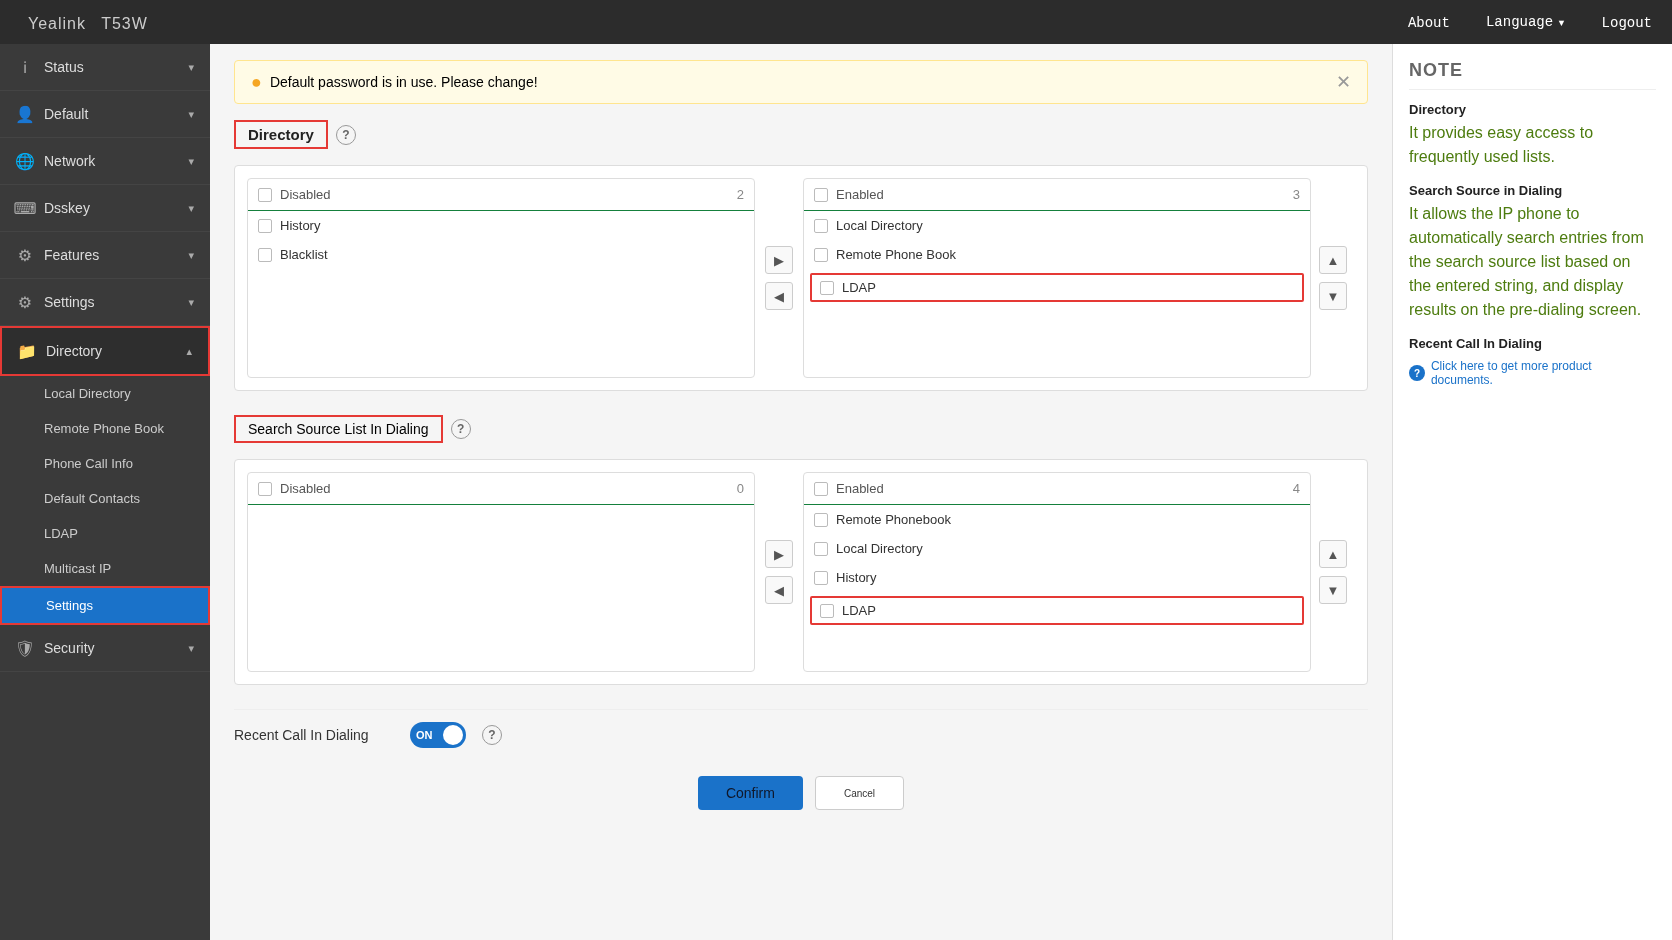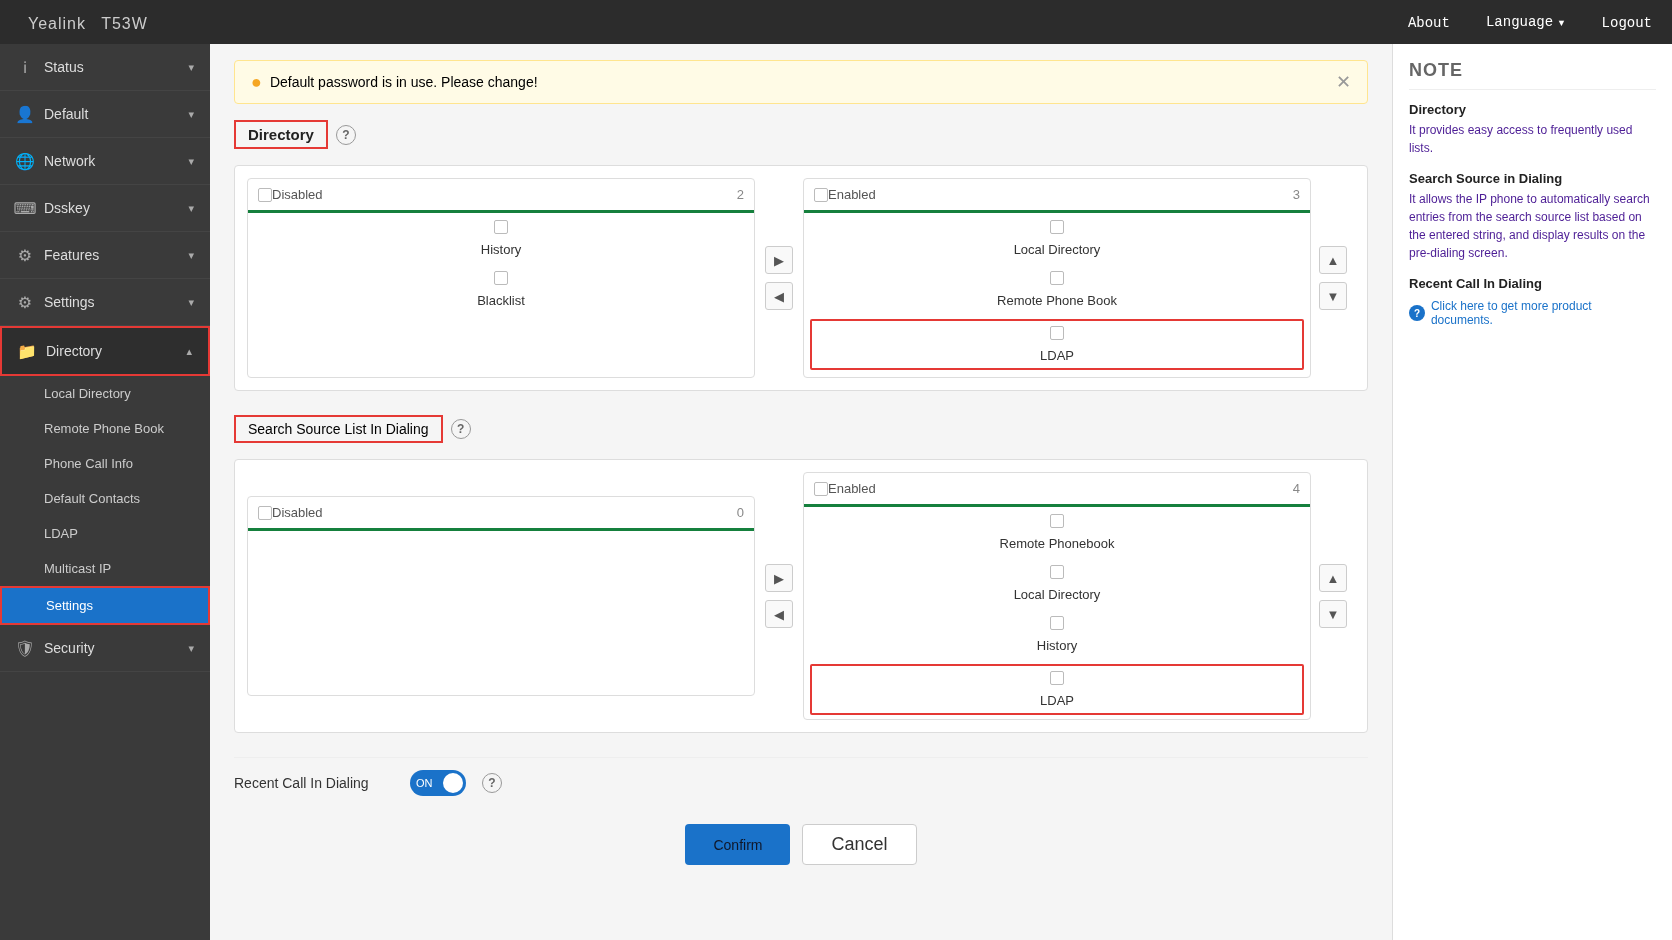--- a/index.html
+++ b/index.html
@@ -170,38 +170,37 @@
     .list-box {
       flex: 1;
       border: 1px solid #ddd;
       border-radius: 4px;
       min-height: 200px;
     }
     .list-box-header {
       display: flex;
       align-items: center;
       padding: 8px 10px;
-      border-bottom: 3px solid #15803d;
-      gap: 0;
+      border-bottom: 1px solid #15803d;
+      gap: 8px;
       font-size: 13px;
       color: #555;
       text-align: right;
     }
     .list-box-header .count {
       margin-left: auto;
       color: #888;
     }
     .list-box-item {
       display: flex;
       align-items: center;
       gap: 8px;
       padding: 7px 10px;
       font-size: 13px;
       color: #333;
-      flex-direction: column;
     }
     .list-box-item.ldap-highlighted {
       border: 2px solid #e53935;
       margin: 4px 6px;
       border-radius: 2px;
       padding: 5px 8px;
     }
     .transfer-btns {
       display: flex;
       flex-direction: column;
@@ -239,21 +238,21 @@
       position: absolute;
       inset: 0;
       border-radius: 13px;
       background: #1a72c9;
       cursor: pointer;
     }
     .toggle-label-on {
       position: absolute;
       left: 6px; top: 50%;
       transform: translateY(-50%);
-      color: #fff; font-size: 11px; font-weight: normal;
+      color: #fff; font-size: 11px; font-weight: bold;
     }
     .toggle-thumb {
       position: absolute;
       right: 3px; top: 3px;
       width: 20px; height: 20px;
       border-radius: 50%;
       background: #fff;
     }
 
     
@@ -272,21 +271,21 @@
       cursor: pointer;
       font-size: 14px;
     }
     .btn-cancel {
       background: #fff;
       color: #333;
       border: 1px solid #ccc;
       padding: 9px 28px;
       border-radius: 4px;
       cursor: pointer;
-      font-size: 18px;
+      font-size: 10px;
     }
 
     
     .note-panel {
       width: 280px;
       background: #fff;
       border-left: 1px solid #ddd;
       padding: 16px;
       flex-shrink: 0;
       overflow-y: auto;
@@ -301,22 +300,22 @@
       padding-bottom: 8px;
       margin-bottom: 12px;
     }
     .note-section-title {
       font-weight: bold;
       font-size: 13px;
       color: #222;
       margin-bottom: 4px;
     }
     .note-text {
-      font-size: 12px;
-      color: #4c1d95;
+      font-size: 16px;
+      color: #4d7c0f;
       line-height: 1.5;
       margin-bottom: 14px;
     }
     .note-link {
       display: flex;
       align-items: center;
       gap: 6px;
       font-size: 12px;
       color: #1a72c9;
       cursor: pointer;

